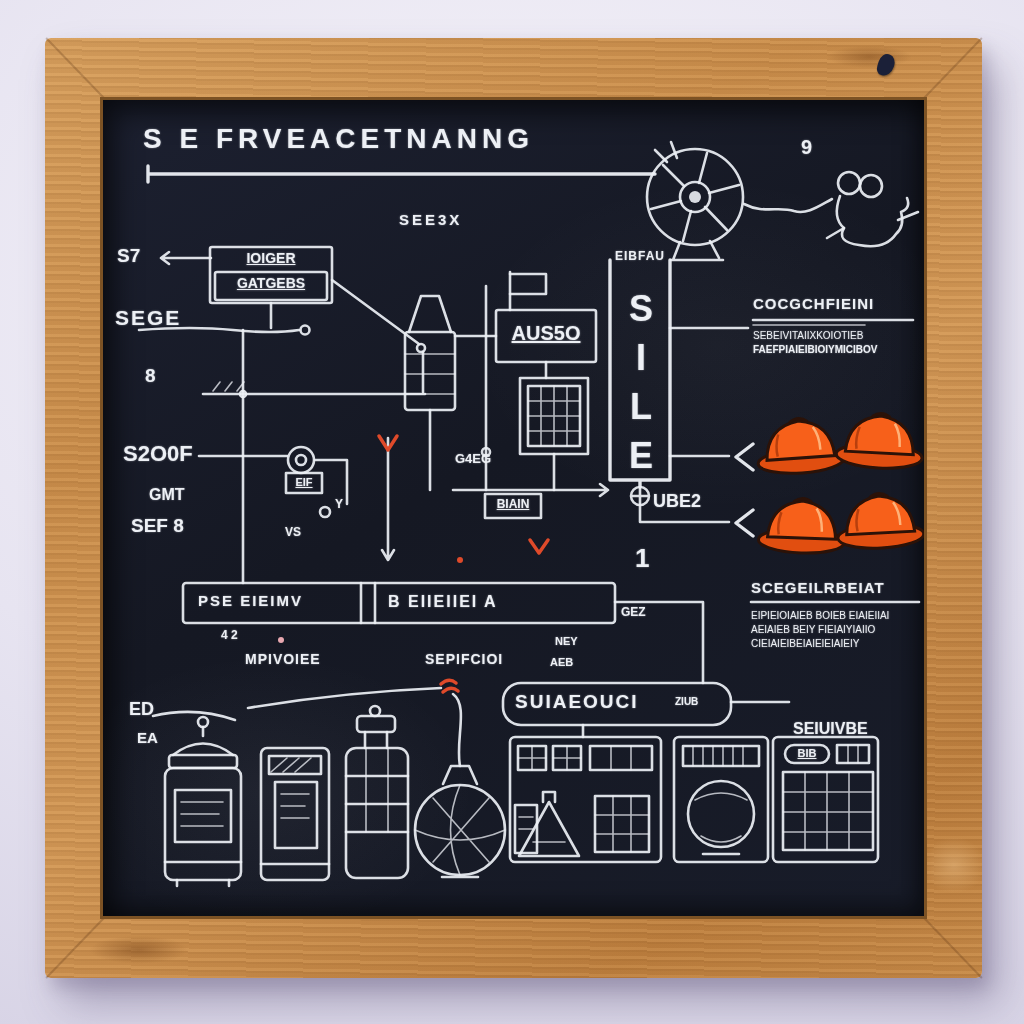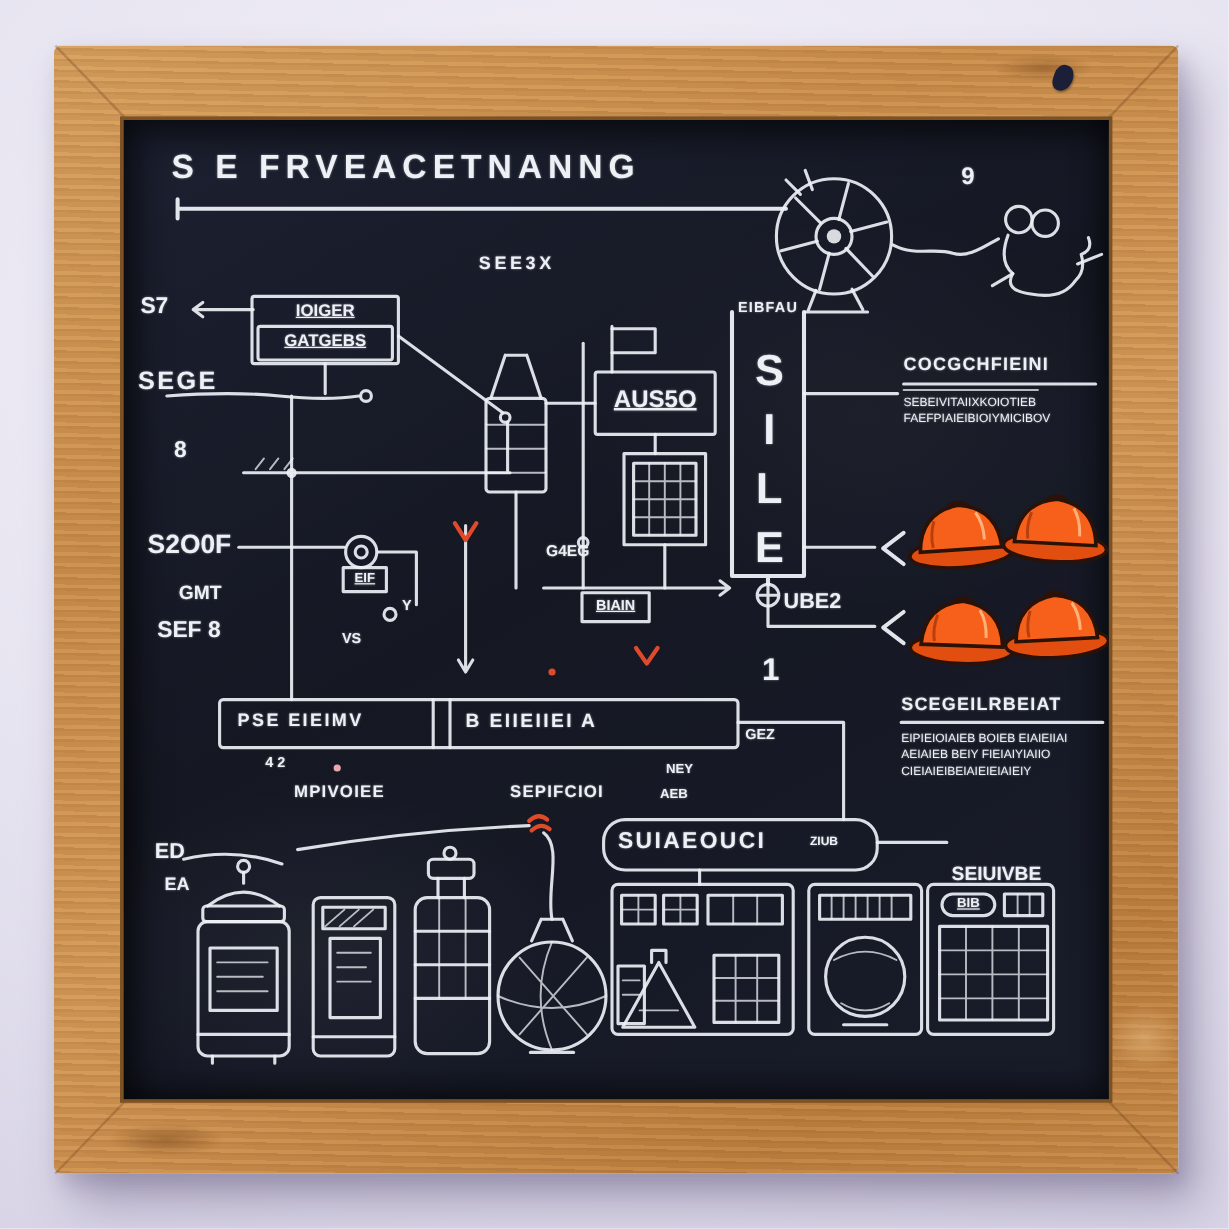--- a/index.html
+++ b/index.html
@@ -354,21 +354,21 @@
       <div class="t" style="left:452px;top:535px;font-size:11px">NEY</div>
       <div class="t" style="left:447px;top:556px;font-size:11px">AEB</div>
 
       <div class="t" style="left:412px;top:592px;font-size:19px;letter-spacing:2px">SUIAEOUCI</div>
       <div class="t" style="left:572px;top:596px;font-size:10px">ZIUB</div>
       <div class="t" style="left:690px;top:620px;font-size:16px">SEIUIVBE</div>
       <div class="t ctr" style="left:682px;top:647px;width:44px;font-size:11px">BIB</div>
 
       <div class="t" style="left:650px;top:196px;font-size:15px;letter-spacing:1px">COCGCHFIEINI</div>
       <div class="t" style="left:650px;top:230px;font-size:10px;font-weight:normal">SEBEIVITAIIXKOIOTIEB</div>
-      <div class="t" style="left:650px;top:244px;font-size:10px;font-weight:normal">FAEFPIAIEIBIOIYMICIBOV</div>
+      <div class="t" style="left:650px;top:244px;font-size:10px;font-weight:bold">FAEFPIAIEIBIOIYMICIBOV</div>
       <div class="t" style="left:648px;top:480px;font-size:15px;letter-spacing:1px">SCEGEILRBEIAT</div>
       <div class="t" style="left:648px;top:510px;font-size:10px;font-weight:normal">EIPIEIOIAIEB BOIEB EIAIEIIAI</div>
       <div class="t" style="left:648px;top:524px;font-size:10px;font-weight:normal">AEIAIEB BEIY FIEIAIYIAIIO</div>
       <div class="t" style="left:648px;top:538px;font-size:10px;font-weight:normal">CIEIAIEIBEIAIEIEIAIEIY</div>
 
     </div>
   </div>
 </div>
 
 </body></html>

